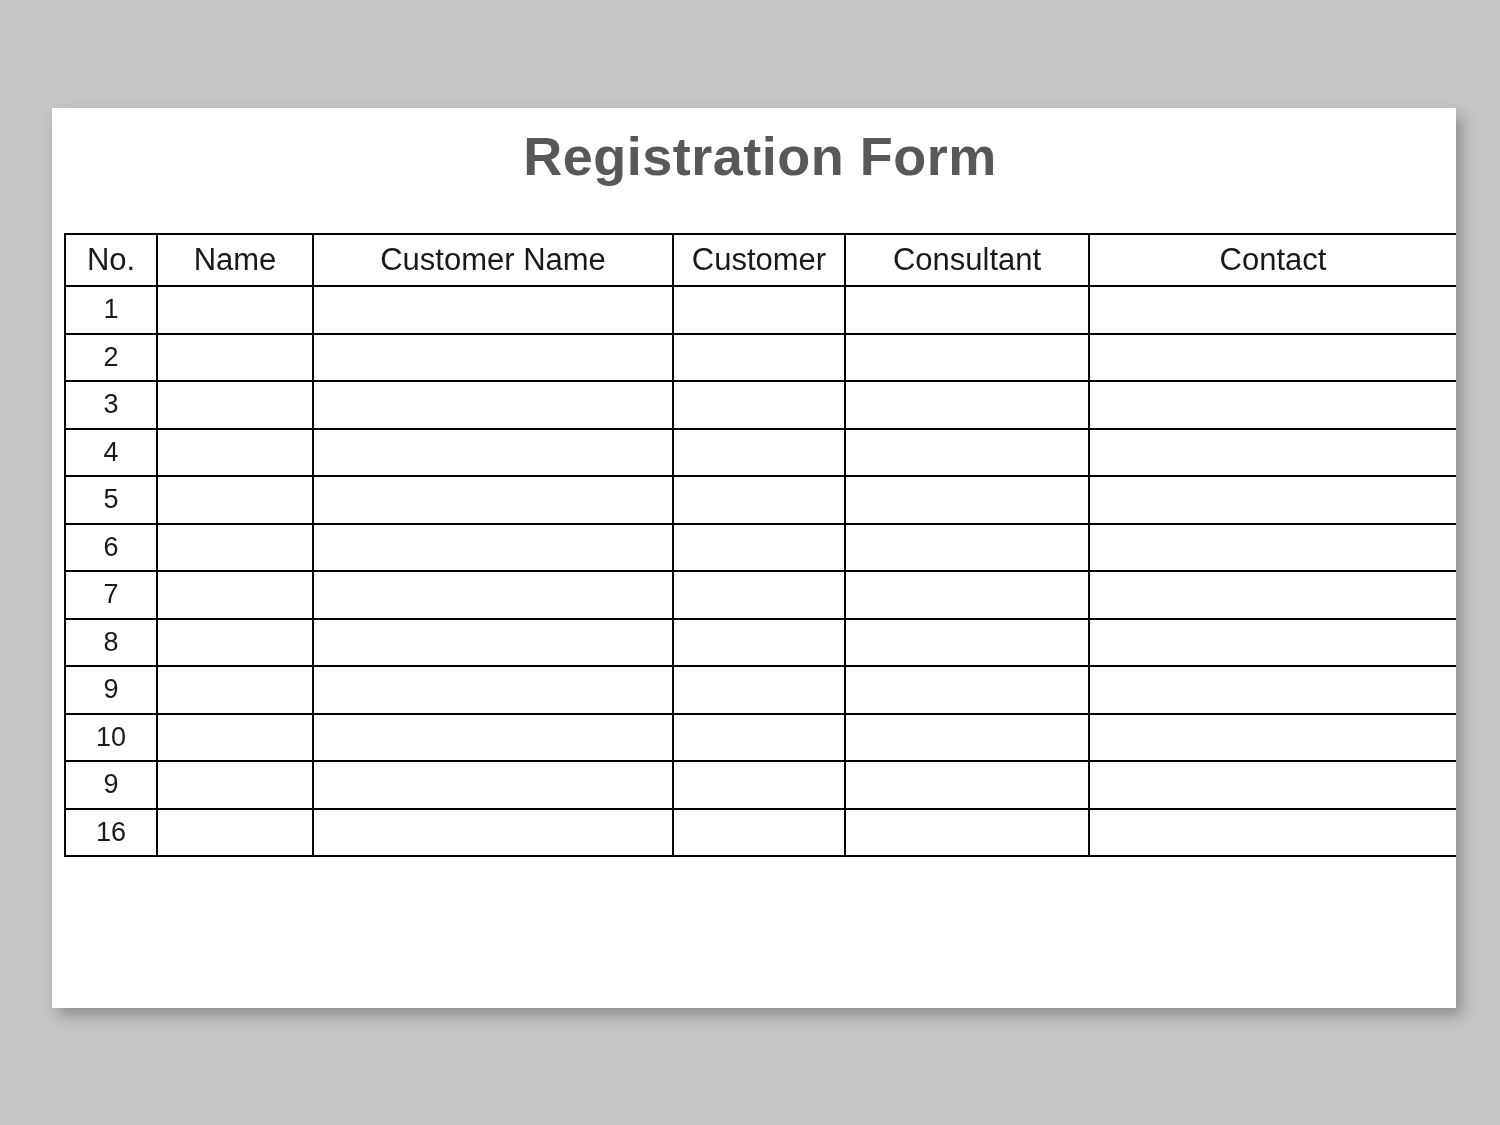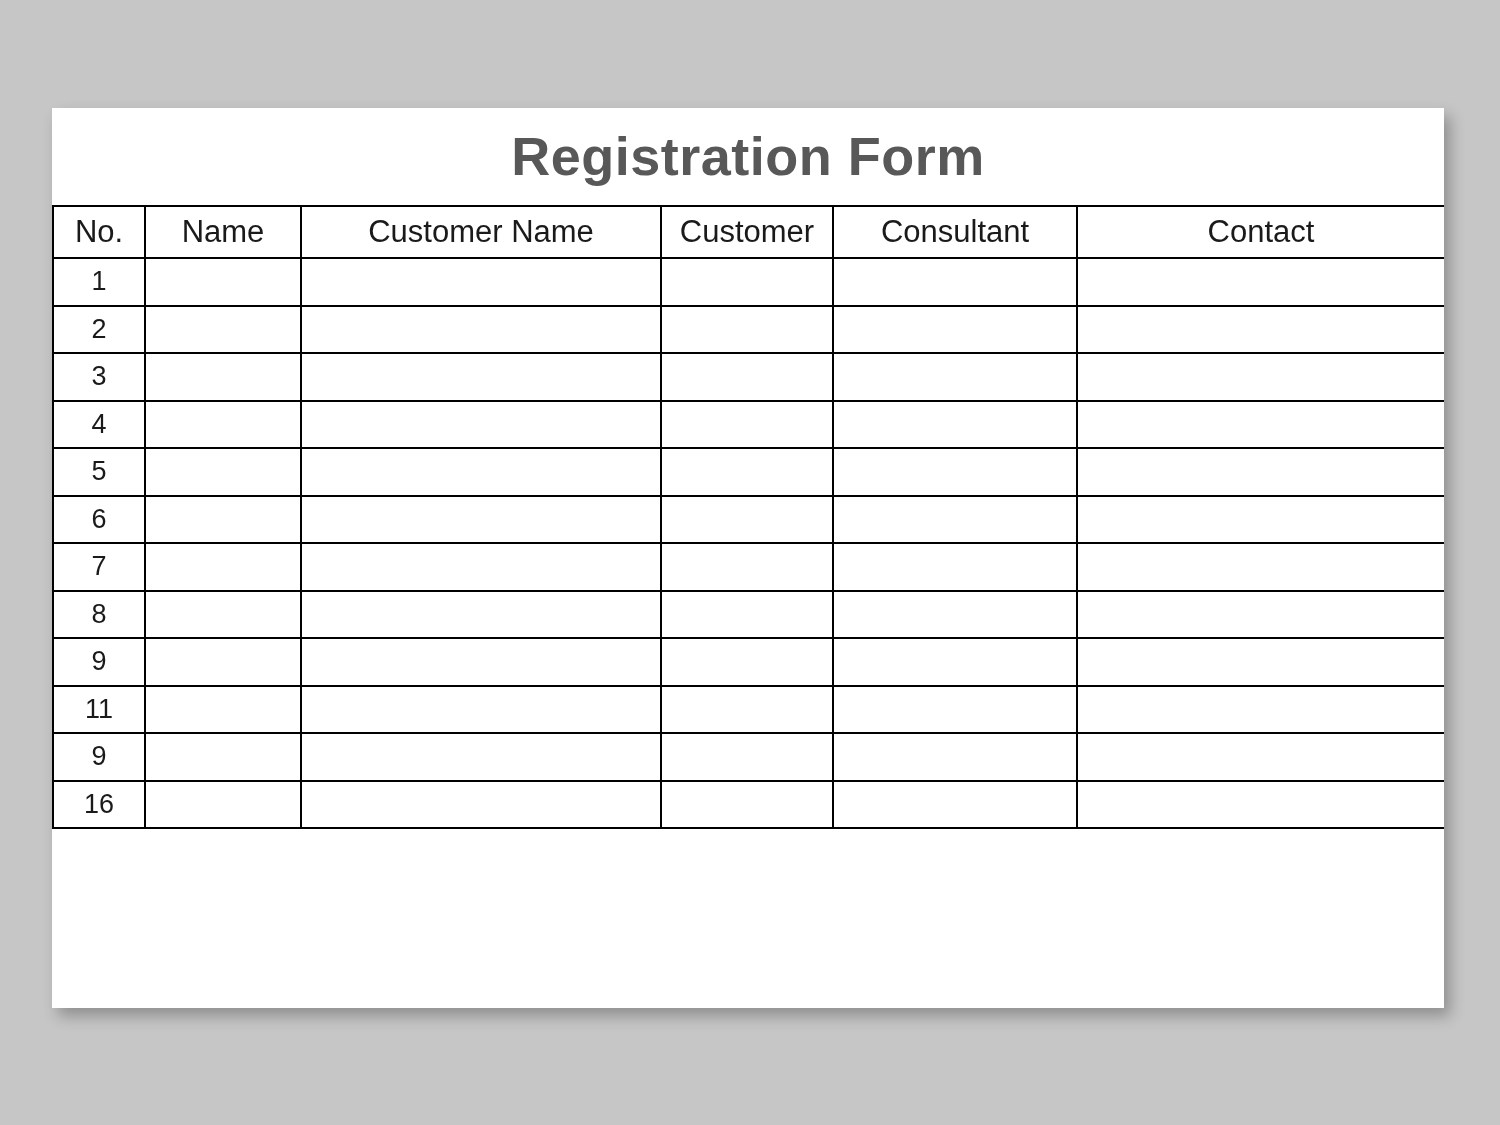--- a/index.html
+++ b/index.html
@@ -16,36 +16,38 @@
 
   .page-wrap {
     position: absolute;
     left: 52px;
     top: 108px;
     width: 1392px;
     height: 900px;
     background: #ffffff;
     box-shadow: 6px 8px 14px rgba(0,0,0,0.28);
     overflow: hidden;
+    padding-left: 12px;
   }
 
   .doc-title {
     height: 97px;
     line-height: 97px;
     text-align: center;
     font-size: 54px;
     font-weight: bold;
     color: #585858;
     letter-spacing: 0.5px;
   }
 
   table.reg-table {
     border-collapse: collapse;
     table-layout: fixed;
     width: 1392px;
+    margin-top: 28px;
   }
   table.reg-table th,
   table.reg-table td {
     border: 2px solid #000000;
     padding: 0;
     height: 45.5px;
     font-weight: normal;
     background: #ffffff;
   }
   table.reg-table th {
@@ -166,21 +168,21 @@
         </tr>
         <tr>
           <td class="rownum">9</td>
           <td class="cell"></td>
           <td class="cell"></td>
           <td class="cell"></td>
           <td class="cell"></td>
           <td class="cell"></td>
         </tr>
         <tr>
-          <td class="rownum">11</td>
+          <td class="rownum">10</td>
           <td class="cell"></td>
           <td class="cell"></td>
           <td class="cell"></td>
           <td class="cell"></td>
           <td class="cell"></td>
         </tr>
         <tr>
           <td class="rownum">9</td>
           <td class="cell"></td>
           <td class="cell"></td>

